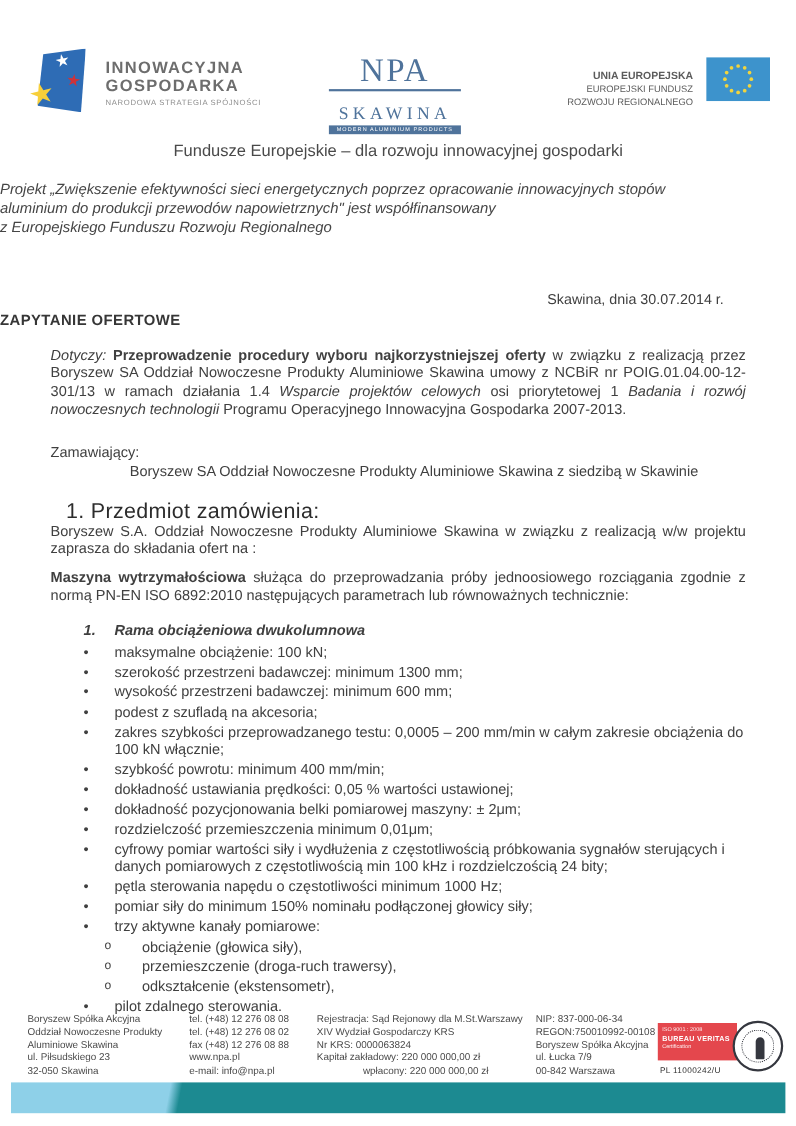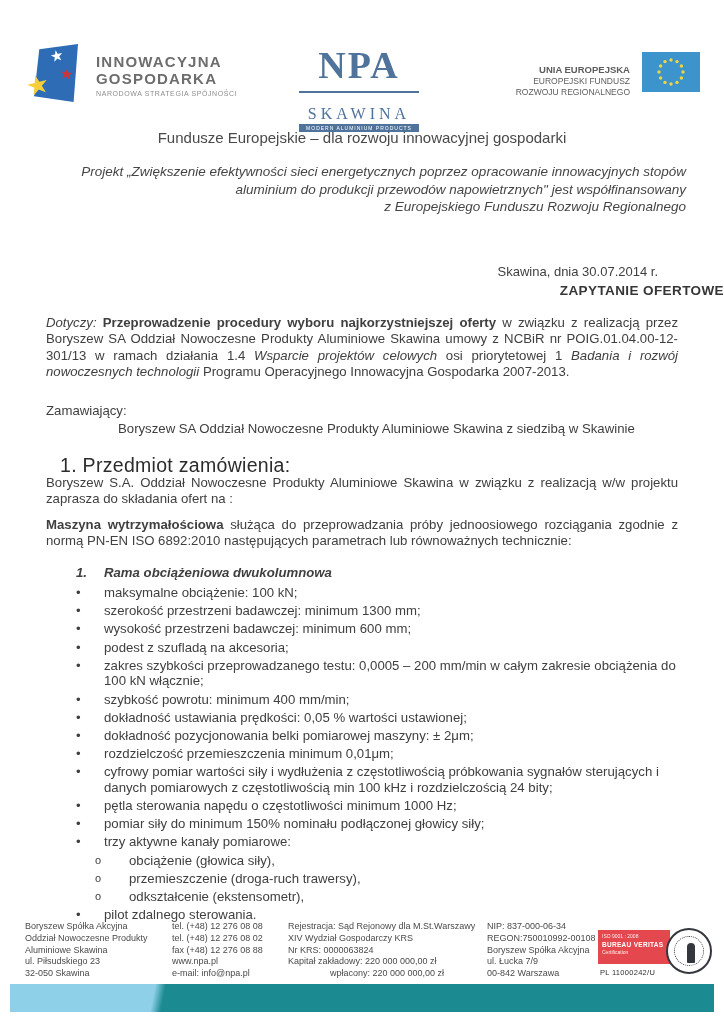--- a/index.html
+++ b/index.html
@@ -15,35 +15,35 @@
   .ig-flag-shape{position:absolute;left:6px;top:4px;width:44px;height:58px;
     background:#2e6cb5;clip-path:polygon(12% 9%,100% 0,90% 100%,0 90%);}
   .ig-star{position:absolute;line-height:1;}
   .ig-star.white{color:#ffffff;font-size:15px;left:22px;top:8px;transform:rotate(-12deg);}
   .ig-star.red{color:#cf3339;font-size:15px;left:32px;top:26px;transform:rotate(8deg);}
   .ig-star.yellow{color:#f7cf3a;font-size:26px;left:-2px;top:32px;transform:rotate(-14deg);}
   .ig-text-1{font-size:15px;font-weight:bold;color:#6d6d6d;letter-spacing:1.2px;line-height:17px;margin-top:13px;}
   .ig-text-3{font-size:7px;color:#8d8d8d;letter-spacing:.6px;margin-top:3px;}
   .npa-logo{left:299px;top:50px;width:120px;text-align:center;color:#4f739b;
     font-family:"Liberation Serif","DejaVu Serif",serif;}
-  .npa-line1{font-size:38px;font-weight:bold;letter-spacing:2px;line-height:30px;
-    border-bottom:2px solid #4f739b;padding-bottom:11px;}
+  .npa-line1{font-size:30px;font-weight:normal;letter-spacing:2px;line-height:30px;
+    border-bottom:2px solid #4f739b;padding-bottom:1px;}
   .npa-line2{font-size:16px;letter-spacing:4px;line-height:19px;margin-top:11px;}
   .npa-band{background:#4f739b;color:#ffffff;font-family:"Liberation Sans",sans-serif;
     font-size:5px;letter-spacing:1px;line-height:8px;height:8px;margin-top:1px;overflow:hidden;}
   .eu-logo{right:24px;top:52px;display:flex;align-items:flex-start;}
   .eu-text{text-align:right;color:#5c5c5c;margin-right:12px;margin-top:12px;}
   .eu-text-1{font-size:9.5px;font-weight:bold;line-height:12px;}
   .eu-text-2{font-size:8.5px;line-height:11px;}
   
   .doc-title{left:0;top:129px;width:724px;text-align:center;font-size:15px;color:#494949;}
-  .project-para{left:16px;top:163px;width:670px;text-align:right;font-style:italic;
+  .project-para{left:0;top:163px;width:670px;text-align:left;font-style:italic;
     font-size:13.5px;line-height:17.5px;color:#454545;}
   .date-line{right:66px;top:264px;font-size:13px;color:#3f3f3f;}
-  .rfq-title{left:0;top:283px;width:724px;text-align:right;font-weight:bold;
+  .rfq-title{left:0;top:283px;width:724px;text-align:left;font-weight:bold;
     font-size:13.5px;letter-spacing:.4px;color:#363636;}
   .para{font-size:13.2px;line-height:16.4px;text-align:justify;color:#404040;}
   .dotyczy{left:46px;top:315px;width:632px;}
   .zam-label{left:46px;top:403px;font-size:13.2px;}
   .zam-value{left:118px;top:421px;font-size:13.2px;}
   .sec-heading{left:60px;top:454px;font-size:19.5px;font-weight:normal;color:#2c2c2c;letter-spacing:.3px;}
   .sec-intro{left:46px;top:475px;width:632px;}
   .machine-para{left:46px;top:517px;width:632px;}
   .item1{left:46px;top:565px;width:632px;display:flex;font-size:13.2px;}
   .item1 .num{width:28px;padding-left:30px;font-weight:bold;font-style:italic;}

